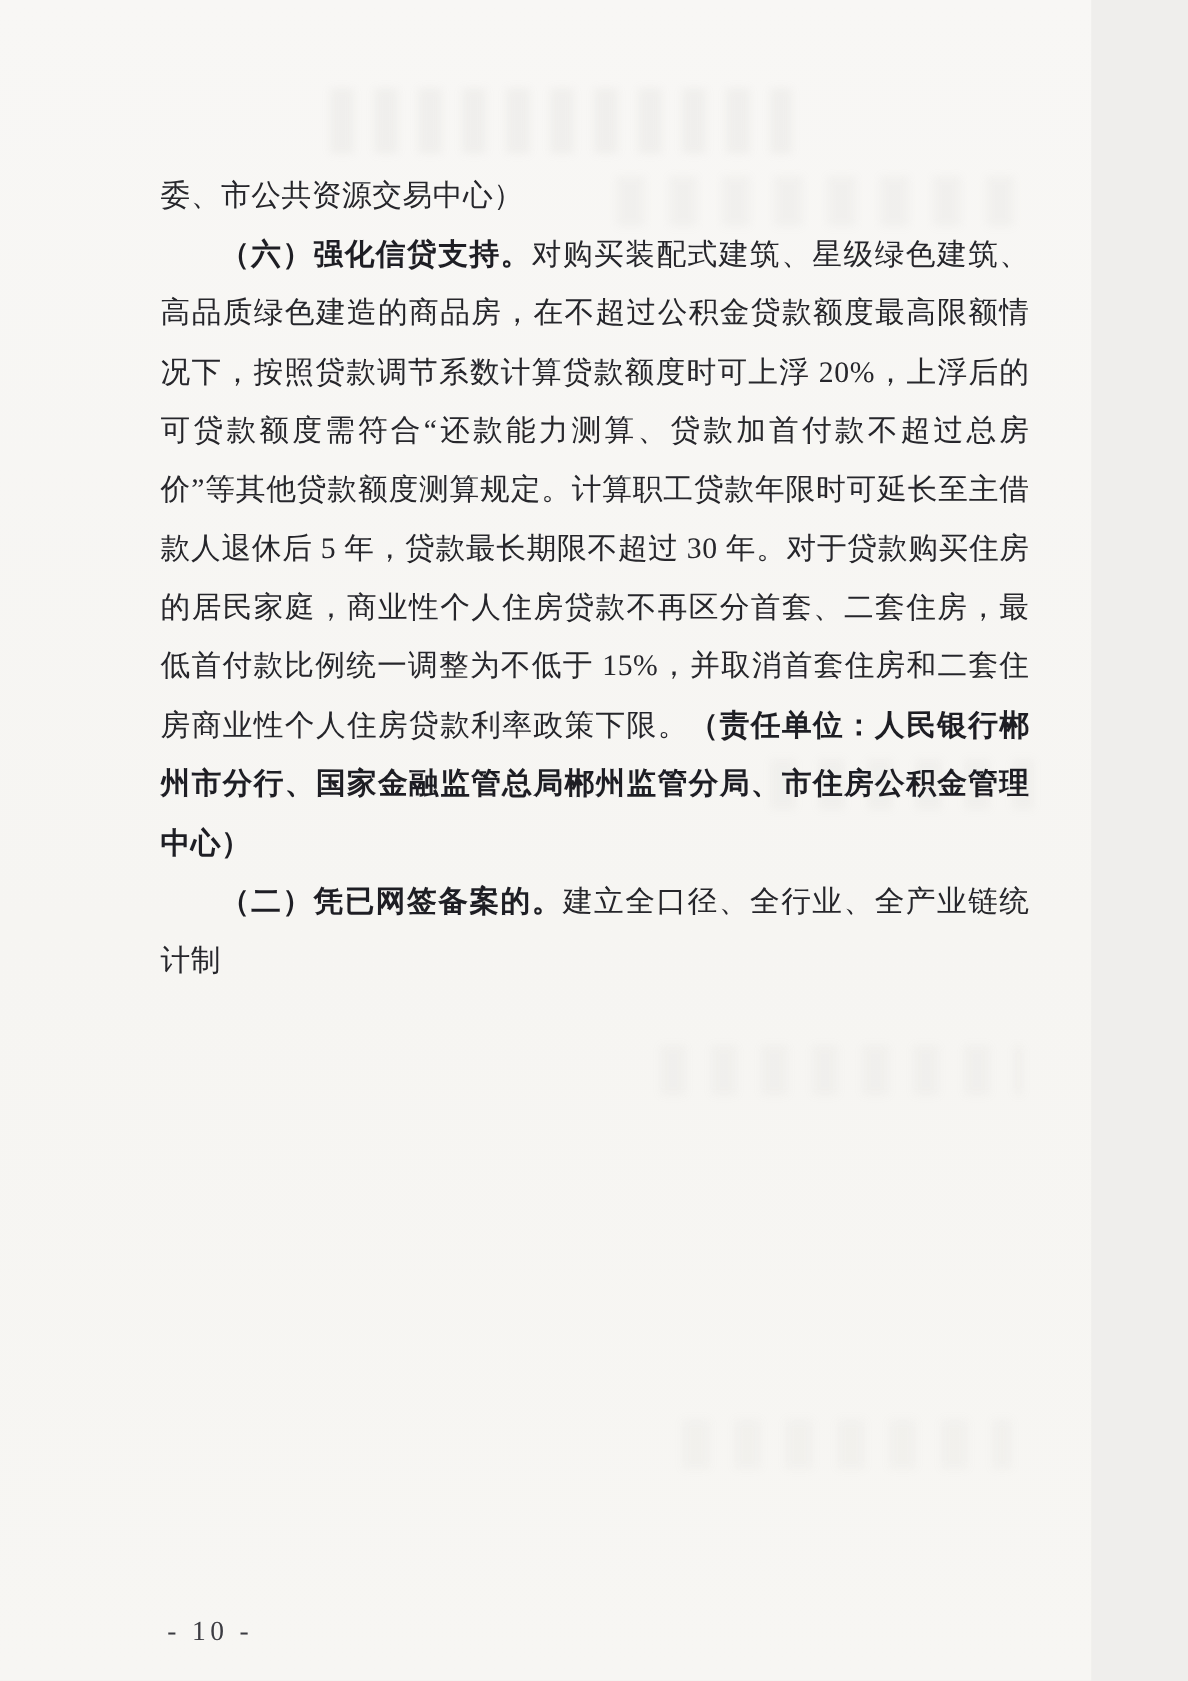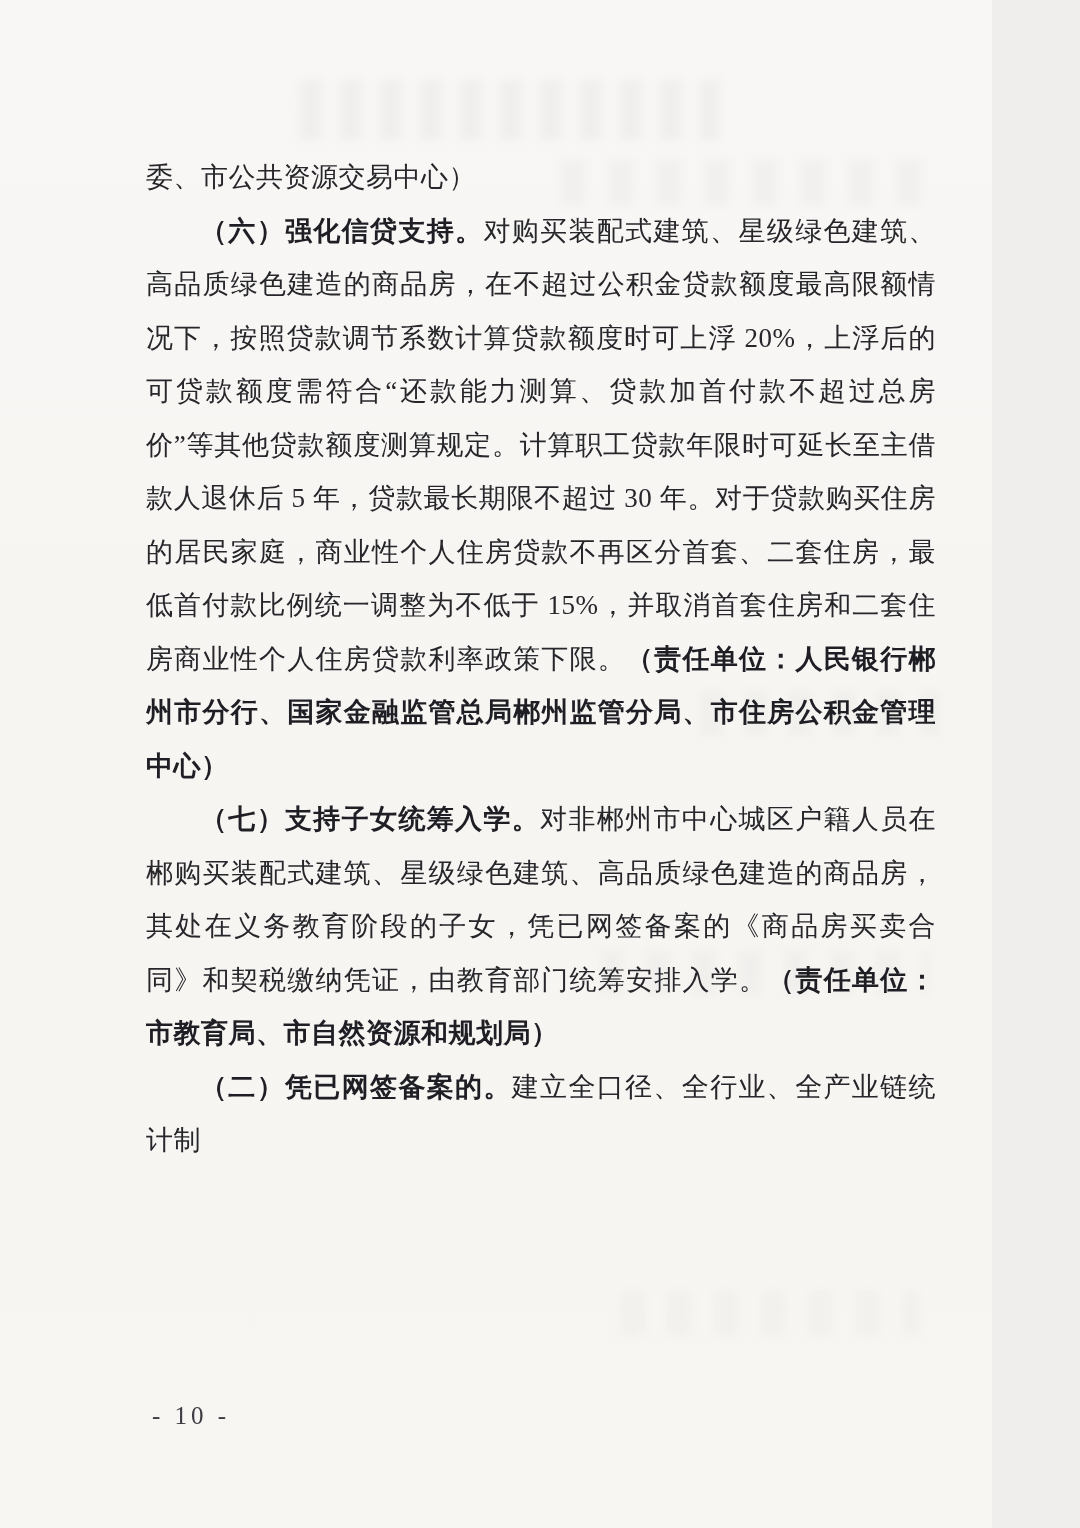--- a/index.html
+++ b/index.html
@@ -64,39 +64,38 @@
   .run.bold {
     font-weight: 700;
     color: #1e1e24;
   }
   .para.heading .run {
     color: #222228;
   }
   .page-number {
     position: absolute;
     left: 152px;
-    top: 1398px;
+    top: 1466px;
     font-size: 25px;
     line-height: 36px;
     color: #3c3c42;
     letter-spacing: 4px;
     font-family: "Liberation Serif", "DejaVu Serif", serif;
   }
 </style>
 </head>
 <body>
 
 <div class="page">
   <div class="artifact a1"></div>
   <div class="artifact a2"></div>
   <div class="artifact a3"></div>
   <div class="artifact a4"></div>
   <div class="artifact a5"></div>
 
   <div class="body-text" id="doc-body">
       <p class="para continuation"><span class="run">委、市公共资源交易中心）</span></p>
       <p class="para paragraph"><span class="run bold">（六）强化信贷支持。</span><span class="run">对购买装配式建筑、星级绿色建筑、高品质绿色建造的商品房，在不超过公积金贷款额度最高限额情况下，按照贷款调节系数计算贷款额度时可上浮 20%，上浮后的可贷款额度需符合“还款能力测算、贷款加首付款不超过总房价”等其他贷款额度测算规定。计算职工贷款年限时可延长至主借款人退休后 5 年，贷款最长期限不超过 30 年。对于贷款购买住房的居民家庭，商业性个人住房贷款不再区分首套、二套住房，最低首付款比例统一调整为不低于 15%，并取消首套住房和二套住房商业性个人住房贷款利率政策下限。</span><span class="run bold">（责任单位：人民银行郴州市分行、国家金融监管总局郴州监管分局、市住房公积金管理中心）</span></p>
-      <p class="para paragraph"><span class="run bold">（七）支持子女统筹入学。</span><span class="run">对非郴州市中心城区户籍人员在郴购买装配式建筑、星级绿色建筑、高品质绿色建造的商品房，其处在义务教育阶段的子女，凭已网签备案的《商品房买卖合同》和契税缴纳凭证，由教育部门统筹安排入学。</span><span class="run bold">（责任单位：市教育局、市自然资源和规划局）</span></p>
       <p class="para paragraph"><span class="run bold">（二）凭已网签备案的。</span><span class="run">建立全口径、全行业、全产业链统计制</span></p>
     </div>
 
   <div class="page-number">- 10 -</div>
 </div>
 
 </body></html>

